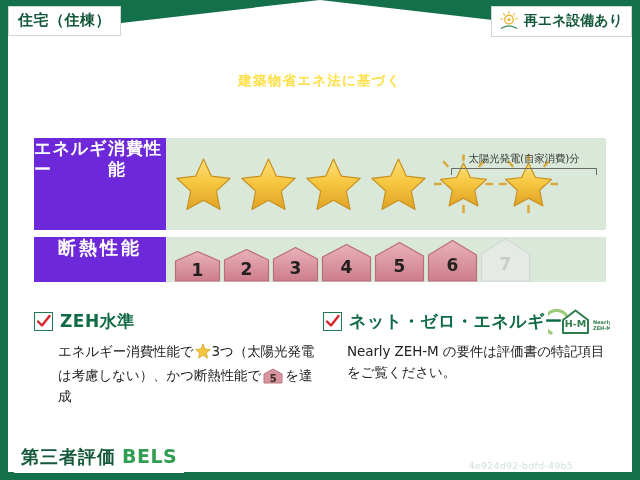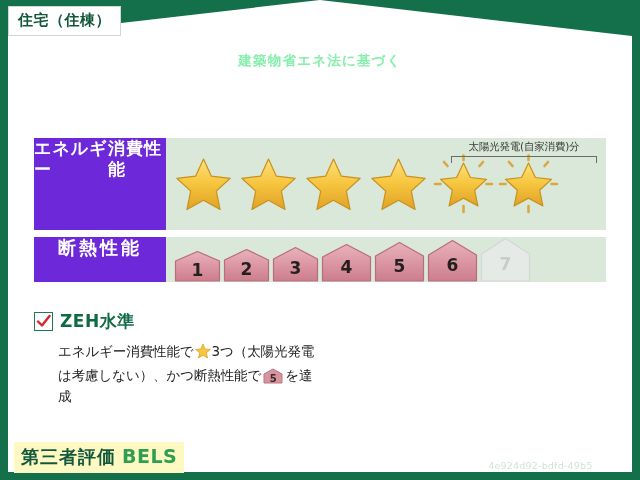--- a/index.html
+++ b/index.html
@@ -51,22 +51,23 @@
     z-index:7;
   }
   .badge-renew svg { display:block; }
 
   
   .title-wrap {
     position:absolute; left:0; right:0; top:52px;
     text-align:center; z-index:6;
   }
   .subtitle {
-    font-size:13.5px; font-weight:bold; color:#86efac;
+    font-size:13.5px; font-weight:bold; color:#fde047;
     letter-spacing:1.2px;
+    margin-top:20px;
   }
   .maintitle {
     font-size:27px; font-weight:bold; color:#12603f;
     letter-spacing:1.5px; margin-top:4px;
   }
 
   
   .rows {
     position:absolute; left:34px; right:34px; top:138px;
   }
@@ -93,21 +94,21 @@
 
   .row-body { flex:1; position:relative; display:flex; align-items:center; }
 
   
   .stars { display:flex; align-items:center; padding-left:6px; gap:2px; }
   .star-cell { width:63px; height:62px; position:relative; }
   .star-cell svg { position:absolute; left:0; top:0; }
 
   
   .solar-anno {
-    position:absolute; right:9px; top:2px;
+    position:absolute; right:9px; top:14px;
     width:146px; text-align:center;
     z-index:3;
   }
   .solar-anno .txt {
     font-size:10.5px; color:#3b3b3b; white-space:nowrap;
     letter-spacing:-0.2px;
   }
   .solar-anno .brk {
     height:7px; margin-top:2px;
     border-left:1px solid #6b6b6b;
@@ -156,43 +157,60 @@
   .inline-chip b {
     position:absolute; left:0; top:3px; width:20px; text-align:center;
     font-size:10px; color:#3a2b2b; font-weight:bold;
   }
   .zehm-logo { position:absolute; right:0px; top:-4px; }
 
   
   .footer { position:absolute; left:0; right:0; bottom:0; height:44px; }
   .bels-badge {
     position:absolute; left:14px; top:6px;
-    background:#fef9c3; padding:3px 7px 4px 7px;
+    background:#ffffff; padding:3px 7px 4px 7px;
     display:flex; align-items:baseline; gap:6px;
   }
   .bels-jp { font-size:18px; font-weight:bold; color:#14583c; letter-spacing:1px; }
   .bels-en { font-size:19px; font-weight:bold; color:#2f9e52; letter-spacing:.5px; }
   .bldg-name {
     position:absolute; left:208px; top:12px;
     font-size:14px; color:#ffffff; letter-spacing:.5px;
   }
-  .footer-right { position:absolute; right:19px; top:4px; text-align:center; }
+  .footer-right { position:absolute; right:10px; top:4px; text-align:left; }
   .eval-date { font-size:14px; color:#ffffff; font-weight:bold; letter-spacing:.3px; }
   .eval-hash { font-size:9.5px; color:#cfe4d8; margin-top:2px; letter-spacing:.2px; }
 </style>
 </head>
 <body>
 
 <div id="label-root">
 
   <div class="roof"></div>
   <div class="card"></div>
 
   <div class="badge-house">住宅（住棟）</div>
 
+  <div class="badge-renew">
+    <span>
+      <svg width="22" height="22" viewBox="0 0 22 22">
+        <g stroke="#e8b93c" stroke-width="1.1" stroke-linecap="round">
+          <line x1="11" y1="1.5" x2="11" y2="3.6"></line>
+          <line x1="5.5" y1="3.6" x2="6.7" y2="5.2"></line>
+          <line x1="16.5" y1="3.6" x2="15.3" y2="5.2"></line>
+          <line x1="2.8" y1="8.6" x2="4.7" y2="9.2"></line>
+          <line x1="19.2" y1="8.6" x2="17.3" y2="9.2"></line>
+        </g>
+        <circle cx="11" cy="9.6" r="4.3" fill="none" stroke="#e8b93c" stroke-width="1.4"></circle>
+        <circle cx="11" cy="9.6" r="1.7" fill="#e8b93c"></circle>
+        <path d="M3 18.5 Q11 13.2 19 18.5" fill="none" stroke="#3e8f5e" stroke-width="1.3"></path>
+      </svg>
+    </span>
+    <span>再エネ設備あり</span>
+  </div>
 
   <div class="title-wrap">
     <div class="subtitle">建築物省エネ法に基づく</div>
   </div>
 
   <div class="rows">
 
     <div class="metric-row row-energy">
       <div class="row-label">
         <span>エネルギー</span>
@@ -344,20 +362,38 @@
         <span class="note-title">ZEH水準</span>
       </div>
       <div class="note-body"><span>エネルギー消費性能で</span><span class="inline-star"><svg width="16" height="16" viewBox="0 0 16 16">
               <path d="M8 1 L10 6 L15.3 6.4 L11.3 9.9 L12.5 15 L8 12.3 L3.5 15 L4.7 9.9 L0.7 6.4 L6 6 Z" fill="#f6c63f" stroke="#d6a52c" stroke-width="0.8" stroke-linejoin="round"></path>
             </svg></span><span>3つ（太陽光発電</span><br><span>は考慮しない）、かつ断熱性能で</span><span class="inline-chip"><svg width="20" height="16" viewBox="0 0 20 16">
               <path d="M1 15 L1 6 L10 1 L19 6 L19 15 Z" fill="#d7949f" stroke="#bb7582" stroke-width="1" stroke-linejoin="round"></path>
             </svg><b>5</b></span><span>を達成</span></div>
     </div>
 
     <div class="note">
+      <div class="note-head">
+        <span class="checkbox">
+          <svg width="15" height="15" viewBox="0 0 15 15">
+            <path d="M2 7.5 L6 11.5 L13.5 2" fill="none" stroke="#d6252b" stroke-width="2.4" stroke-linecap="round" stroke-linejoin="round"></path>
+          </svg>
+        </span>
+        <span class="note-title">ネット・ゼロ・エネルギー</span>
+        <span class="zehm-logo">
+          <svg width="62" height="32" viewBox="0 0 62 32">
+            <path d="M3 27 A12 12 0 1 1 18 9" fill="none" stroke="#9ccb7a" stroke-width="3.2" stroke-linecap="round"></path>
+            <path d="M15 27 L15 14 L27.5 4.5 L40 14 L40 27 Z" fill="#ffffff" stroke="#2f7d4e" stroke-width="2" stroke-linejoin="round"></path>
+            <text x="27.5" y="21" font-size="9.5" font-weight="bold" fill="#2f7d4e" text-anchor="middle" font-family="DejaVu Sans, sans-serif">H-M</text>
+            <text x="45" y="18" font-size="5" font-weight="bold" fill="#2f7d4e" font-family="DejaVu Sans, sans-serif">Nearly</text>
+            <text x="45" y="24" font-size="5" font-weight="bold" fill="#2f7d4e" font-family="DejaVu Sans, sans-serif">ZEH-M</text>
+          </svg>
+        </span>
+      </div>
+      <div class="note-body">Nearly ZEH-M の要件は評価書の特記項目をご覧ください。</div>
     </div>
   </div>
 
   <div class="footer">
     <div class="bels-badge">
       <span class="bels-jp">第三者評価</span>
       <span class="bels-en">BELS</span>
     </div>
     <div class="bldg-name">ヴィラパルム</div>
     <div class="footer-right">

